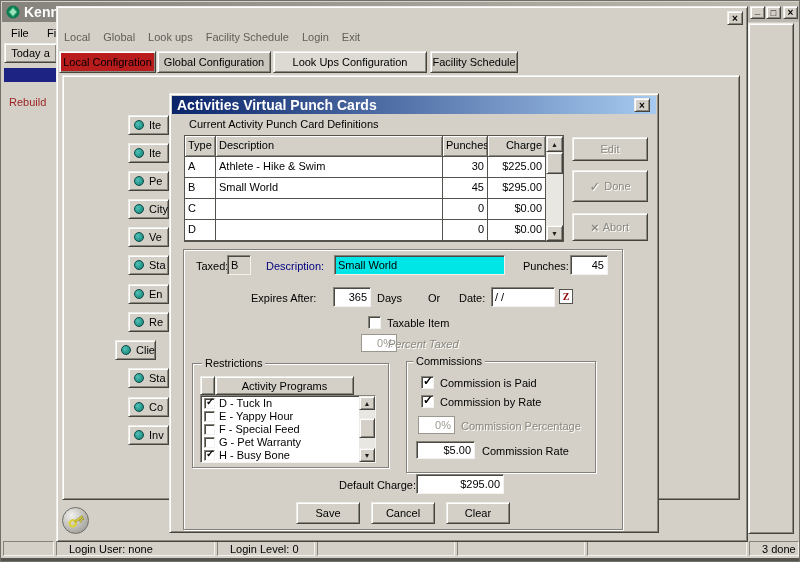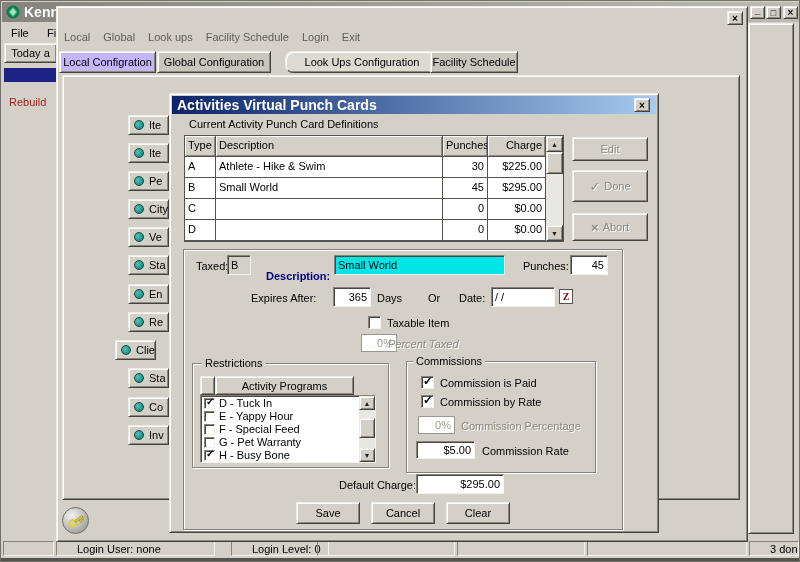--- a/index.html
+++ b/index.html
@@ -32,21 +32,21 @@
   .legend{position:absolute;top:-7px;background:#d4d0c8;padding:0 3px;white-space:nowrap;}
   .menu-i{white-space:nowrap;color:#5f5d57;}
   .gridhead{background:#d4d0c8;box-shadow:inset 1px 1px 0 #fff,inset -1px -1px 0 #8b887f;}
   .cellb{background:#fff;}
   .tcell{box-sizing:border-box;border-right:1px solid #55534e;border-bottom:1px solid #55534e;
          padding:3px 3px 0 3px;overflow:hidden;white-space:nowrap;}
   .sb-track{background:#e9e7e1;}
   .arrow{font-size:7px;line-height:7px;color:#1f1e1a;}
   .disbtn{color:#8b887f;text-shadow:1px 1px 0 #fff;}
   .seg{position:absolute;top:0;height:15px;border:1px solid;border-color:#86837b #f4f2ee #f4f2ee #86837b;
-       box-sizing:border-box;padding:1px 0 0 20px;overflow:hidden;white-space:nowrap;}
+       box-sizing:border-box;padding:1px 0 0 12px;overflow:hidden;white-space:nowrap;}
   .sidebtn{position:absolute;width:41px;height:20px;justify-content:flex-start;padding-left:5px;overflow:hidden;}
   .bullet{width:8px;height:8px;border-radius:50%;background:radial-gradient(circle at 35% 35%,#4fc2b6,#117c72);
           border:1px solid #0b4a44;margin-right:5px;flex:0 0 auto;}
   .tab{position:absolute;height:22px;}
   .xbtn{font-weight:bold;font-size:10px;}
 </style>
 </head>
 <body>
 
 <div id="app">
@@ -78,21 +78,21 @@
       <span>Today a</span>
     </div>
   <div class="abs" style="left:3px;top:67px;width:53px;height:14px;background:#1c2383;"></div>
   <div class="abs" style="left:8px;top:95px;width:48px;overflow:hidden;color:#9b1f1f;white-space:nowrap;">Rebuild</div>
 
   <div class="abs btn3d" style="left:747px;top:22px;width:46px;height:511px;"></div>
 
   <div class="abs" style="left:1px;top:540px;width:798px;height:17px;">
     <div class="seg" style="left:1px;width:51px;"></div>
     <div class="seg" style="left:54px;width:159px;">Login User: none</div>
-    <div class="seg" style="left:215px;width:98px;margin-left:14px;">Login Level: 0</div>
+    <div class="seg" style="left:215px;width:98px;">Login Level: 0</div>
     <div class="seg" style="left:315px;width:138px;"></div>
     <div class="seg" style="left:455px;width:128px;"></div>
     <div class="seg" style="left:585px;width:160px;"></div>
     <div class="seg" style="left:747px;width:50px;">3 done</div>
   </div>
   <div class="abs" style="left:0;top:557px;width:800px;height:5px;background:#55534e;"></div>
 
   <div class="abs btn3d" id="setup" style="left:55px;top:5px;width:692px;height:536px;display:block;">
     <div class="abs btn3d xbtn" style="left:670px;top:4px;width:16px;height:14px;">
         <span>×</span>
@@ -100,27 +100,27 @@
 
     <div class="abs" style="left:7px;top:24px;width:600px;height:16px;display:flex;gap:13px;">
       <span class="menu-i">Local</span>
       <span class="menu-i">Global</span>
       <span class="menu-i">Look ups</span>
       <span class="menu-i">Facility Schedule</span>
       <span class="menu-i">Login</span>
       <span class="menu-i">Exit</span>
     </div>
 
-    <div class="abs btn3d tab" style="left:2px;top:44px;width:97px;background:#c4b5fd;">
+    <div class="abs btn3d tab" style="left:2px;top:44px;width:97px;background:#b91c1c;">
         <span>Local Configration</span>
       </div>
     <div class="abs btn3d tab" style="left:100px;top:44px;width:114px;background:#c9c6bd;">
         <span>Global Configuration</span>
       </div>
-    <div class="abs btn3d tab" style="left:228px;top:44px;width:154px;background:#dcdad2;border-radius:8px;">
+    <div class="abs btn3d tab" style="left:216px;top:44px;width:154px;background:#dcdad2;">
         <span>Look Ups Configuration</span>
       </div>
     <div class="abs btn3d tab" style="left:373px;top:44px;width:88px;background:#c9c6bd;">
         <span>Facility Schedule</span>
       </div>
 
     <div class="abs btn3d" style="left:5px;top:68px;width:678px;height:425px;"></div>
 
     <div class="abs btn3d sidebtn" style="left:71px;top:108px;">
         <span class="bullet"></span>
@@ -243,21 +243,21 @@
     <div class="abs btn3d disbtn" style="left:402px;top:119px;width:76px;height:28px;gap:4px;">
       <span style="font-size:13px;font-weight:bold;">×</span>
       <span>Abort</span>
     </div>
 
     <div class="abs" style="left:13px;top:155px;width:440px;height:281px;border:1px solid #83817a;box-shadow:inset 1px 1px 0 #fff,1px 1px 0 #fff;box-sizing:border-box;">
 
       <span class="lbl" style="left:12px;top:10px;">Taxed:</span>
       <div class="abs sunken" style="left:43px;top:5px;width:24px;height:20px;background:#d4d0c8;padding:3px 0 0 3px;"><span>B</span></div>
 
-      <span class="lbl" style="left:82px;top:10px;font-weight:bold;color:#000080;margin-top:10px;">Description:</span>
+      <span class="lbl" style="left:82px;top:10px;font-weight:normal;color:#000080;">Description:</span>
       <input class="edit" style="left: 150px; top: 5px; width: 171px; height: 20px; background: rgb(0, 230, 230);" value="Small World">
 
       <span class="lbl" style="left:339px;top:10px;">Punches:</span>
       <input class="edit ra" style="left: 386px; top: 5px; width: 38px; height: 20px;" value="45">
 
       <span class="lbl" style="left:67px;top:42px;">Expires After:</span>
       <input class="edit ra" style="left: 149px; top: 37px; width: 38px; height: 20px;" value="365">
       <span class="lbl" style="left:193px;top:42px;">Days</span>
       <span class="lbl" style="left:244px;top:42px;">Or</span>
       <span class="lbl" style="left:275px;top:42px;">Date:</span>

